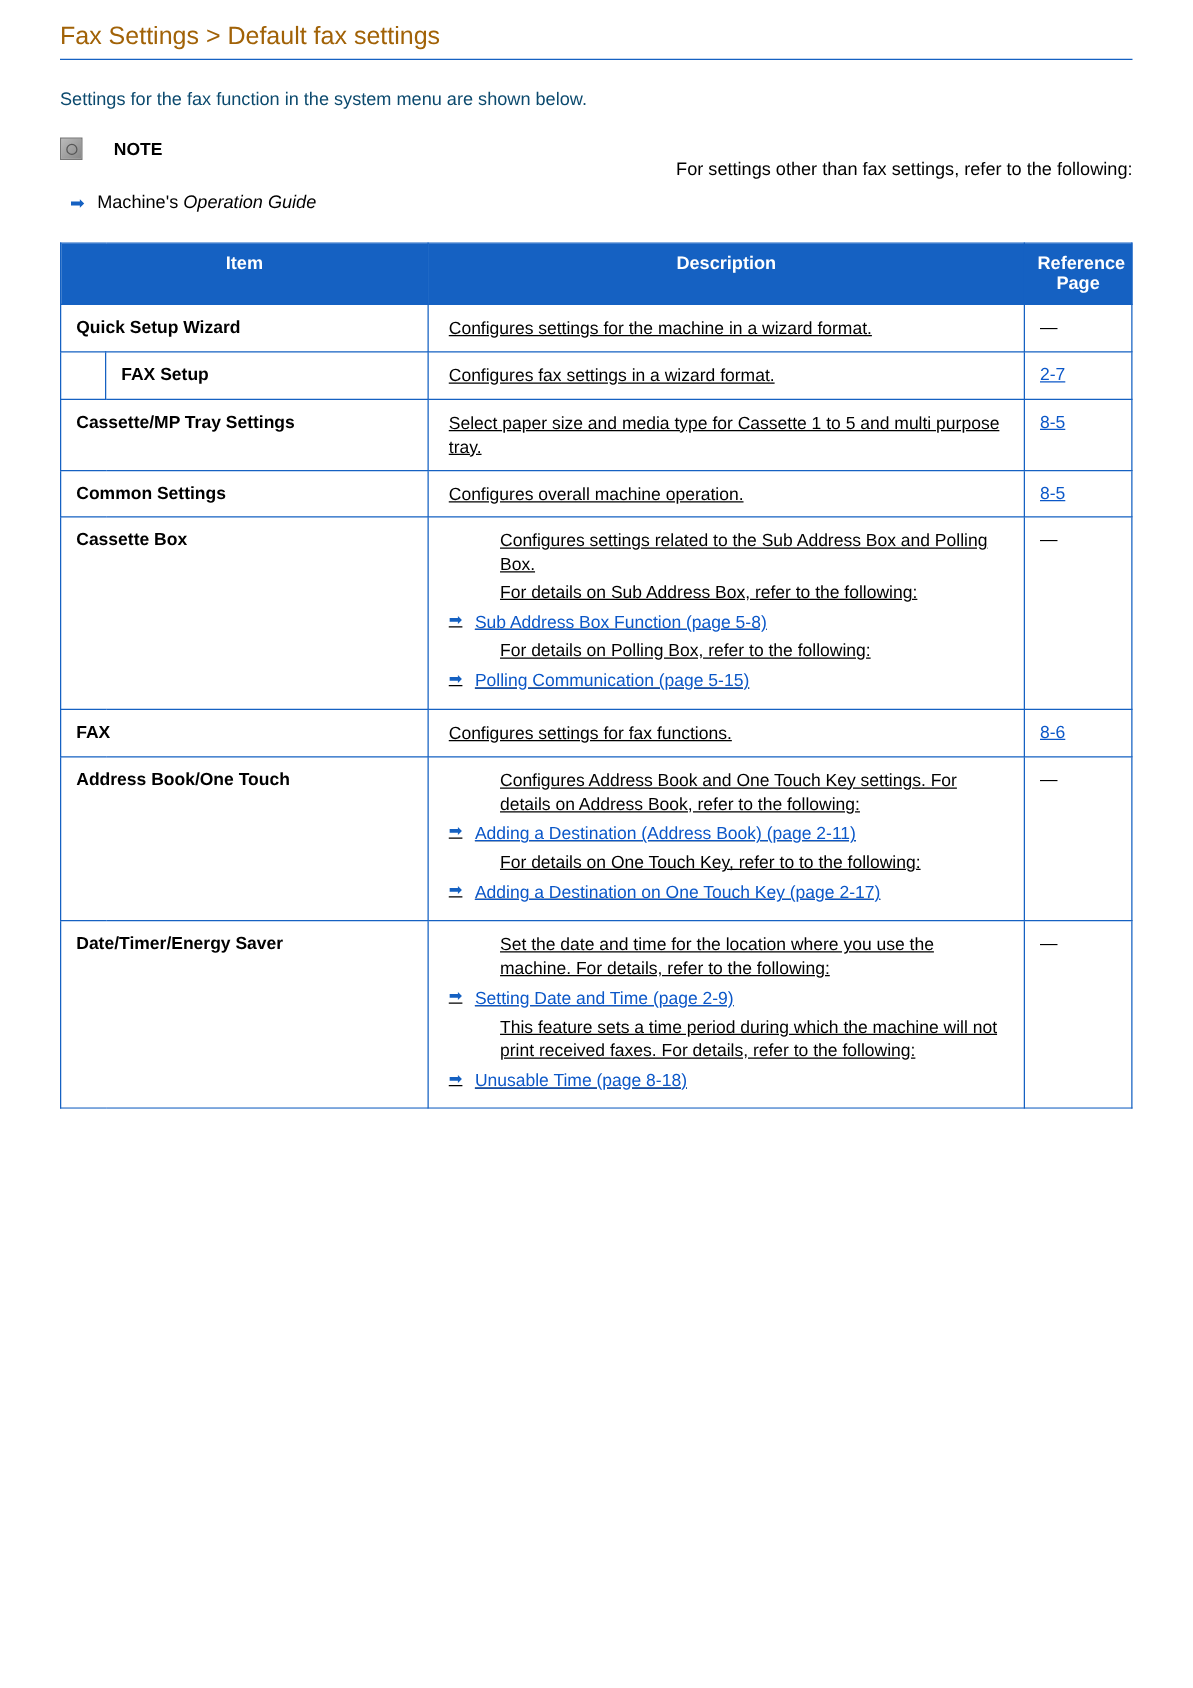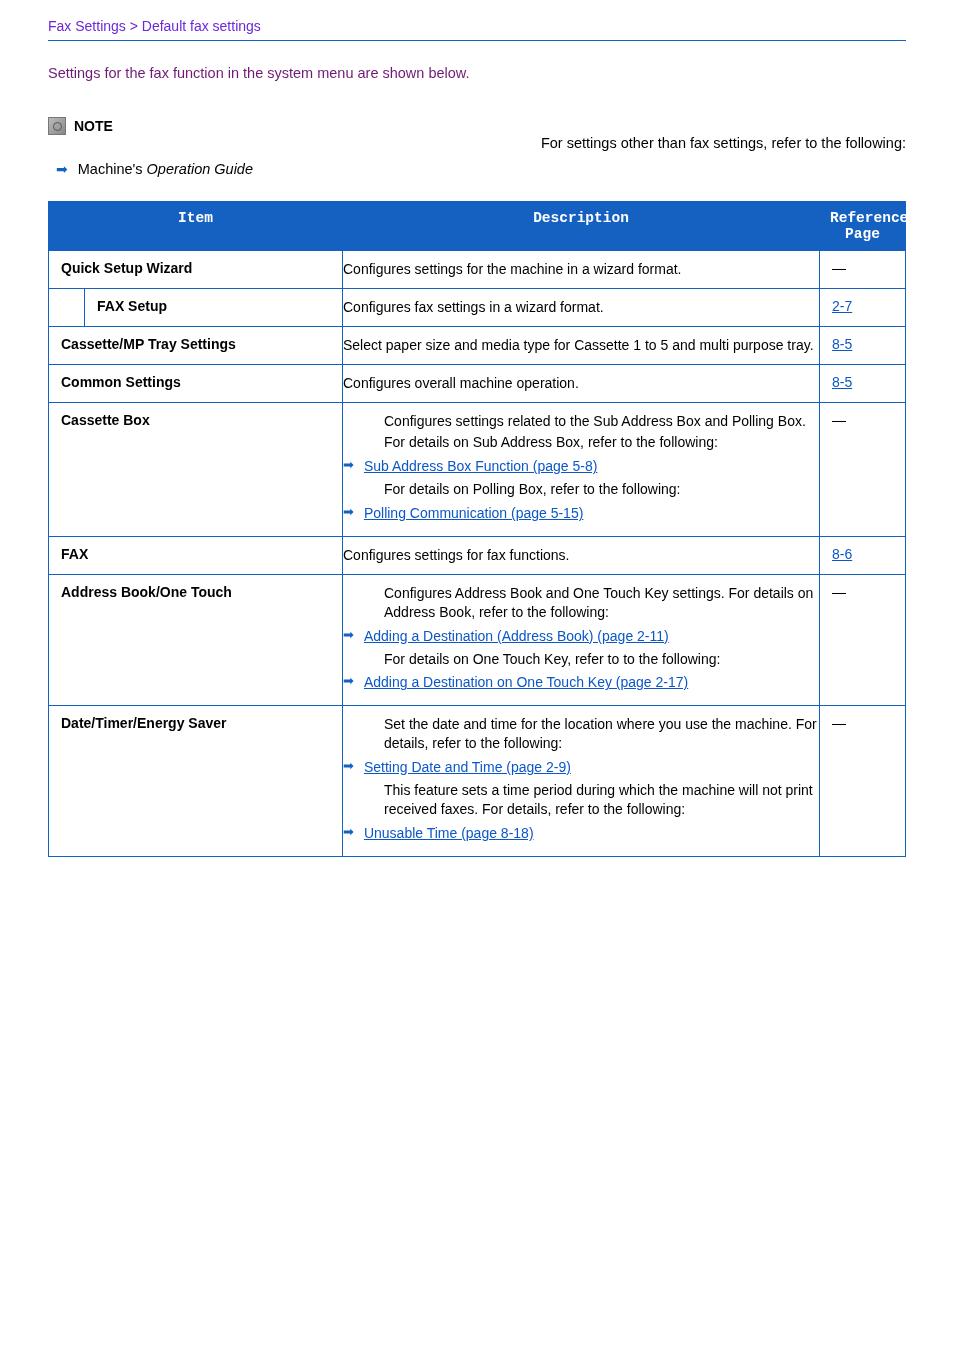--- a/index.html
+++ b/index.html
@@ -6,44 +6,44 @@
   html, body {
     width: 954px;
     font-family: Arial, Helvetica, sans-serif;
     background: #fff;
     color: #000;
   }
   .page {
     padding: 18px 48px 0 48px;
   }
   .breadcrumb {
-    font-size: 14px;
-    color: #6d28d9;
+    font-size: 20px;
+    color: #a16207;
     padding-bottom: 6px;
   }
   hr.top-rule {
     border: none;
     border-top: 1.5px solid #1561c2;
     margin-bottom: 24px;
   }
   h1.title {
     color: #0b57c8;
     font-size: 27px;
     font-weight: bold;
     margin-bottom: 10px;
   }
   .intro {
     font-size: 14.5px;
-    color: #701a75;
-    margin-bottom: 36px;
+    color: #0c4a6e;
+    margin-bottom: 22px;
   }
   .note-row {
     display: flex;
     align-items: center;
-    gap: 8px;
+    gap: 25px;
   }
   .note-badge {
     font-weight: bold;
     font-size: 14px;
   }
   .note-text {
     font-size: 14.5px;
     text-align: right;
   }
   .bullet-row {
@@ -68,39 +68,39 @@
     border: 1px solid #1561c2;
     vertical-align: top;
   }
   table.main thead th {
     background: #1561c2;
     color: #fff;
     font-weight: bold;
     font-size: 14.5px;
     text-align: center;
     padding: 8px 10px;
-    font-family: Liberation Mono, monospace;
   }
   col.c-item-a { width: 36px; }
   col.c-item-b { width: 258px; }
   col.c-desc   { width: auto; }
   col.c-ref    { width: 86px; }
 
   td.item-span, td.item-sub {
     font-weight: bold;
     font-size: 14px;
     padding: 9px 12px;
   }
   td.item-blank {
     padding: 0;
   }
   td.desc {
     font-size: 14px;
-    padding: 9px 0;
+    padding: 9px 16px;
     line-height: 1.35;
+    text-decoration: underline;
   }
   td.ref {
     font-size: 14px;
     padding: 9px 12px;
   }
   td.ref a, td.desc a {
     color: #0b57c8;
     text-decoration: underline;
   }
   .desc .line { margin-bottom: 3px; margin-left: 41px; }

